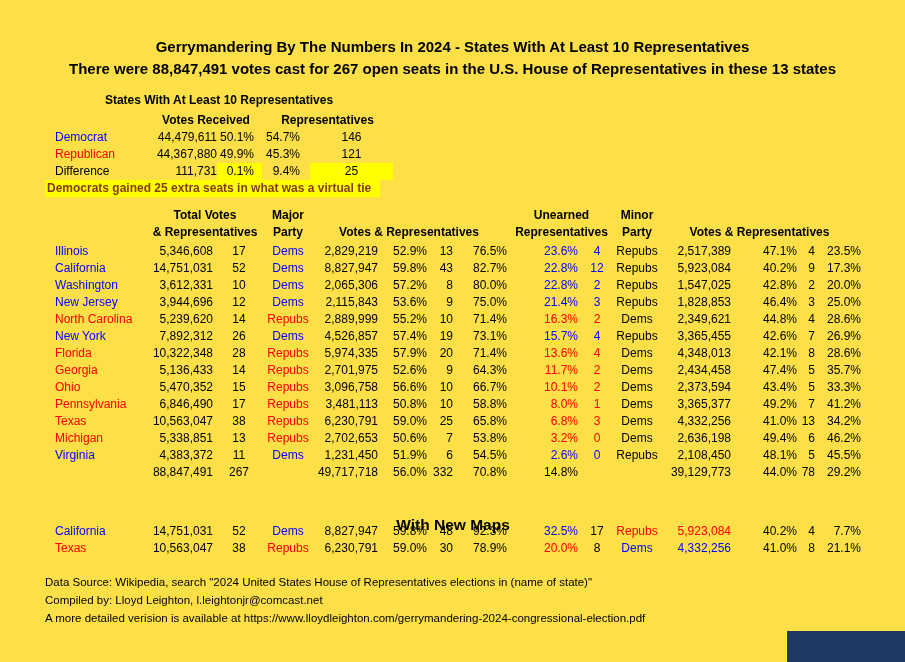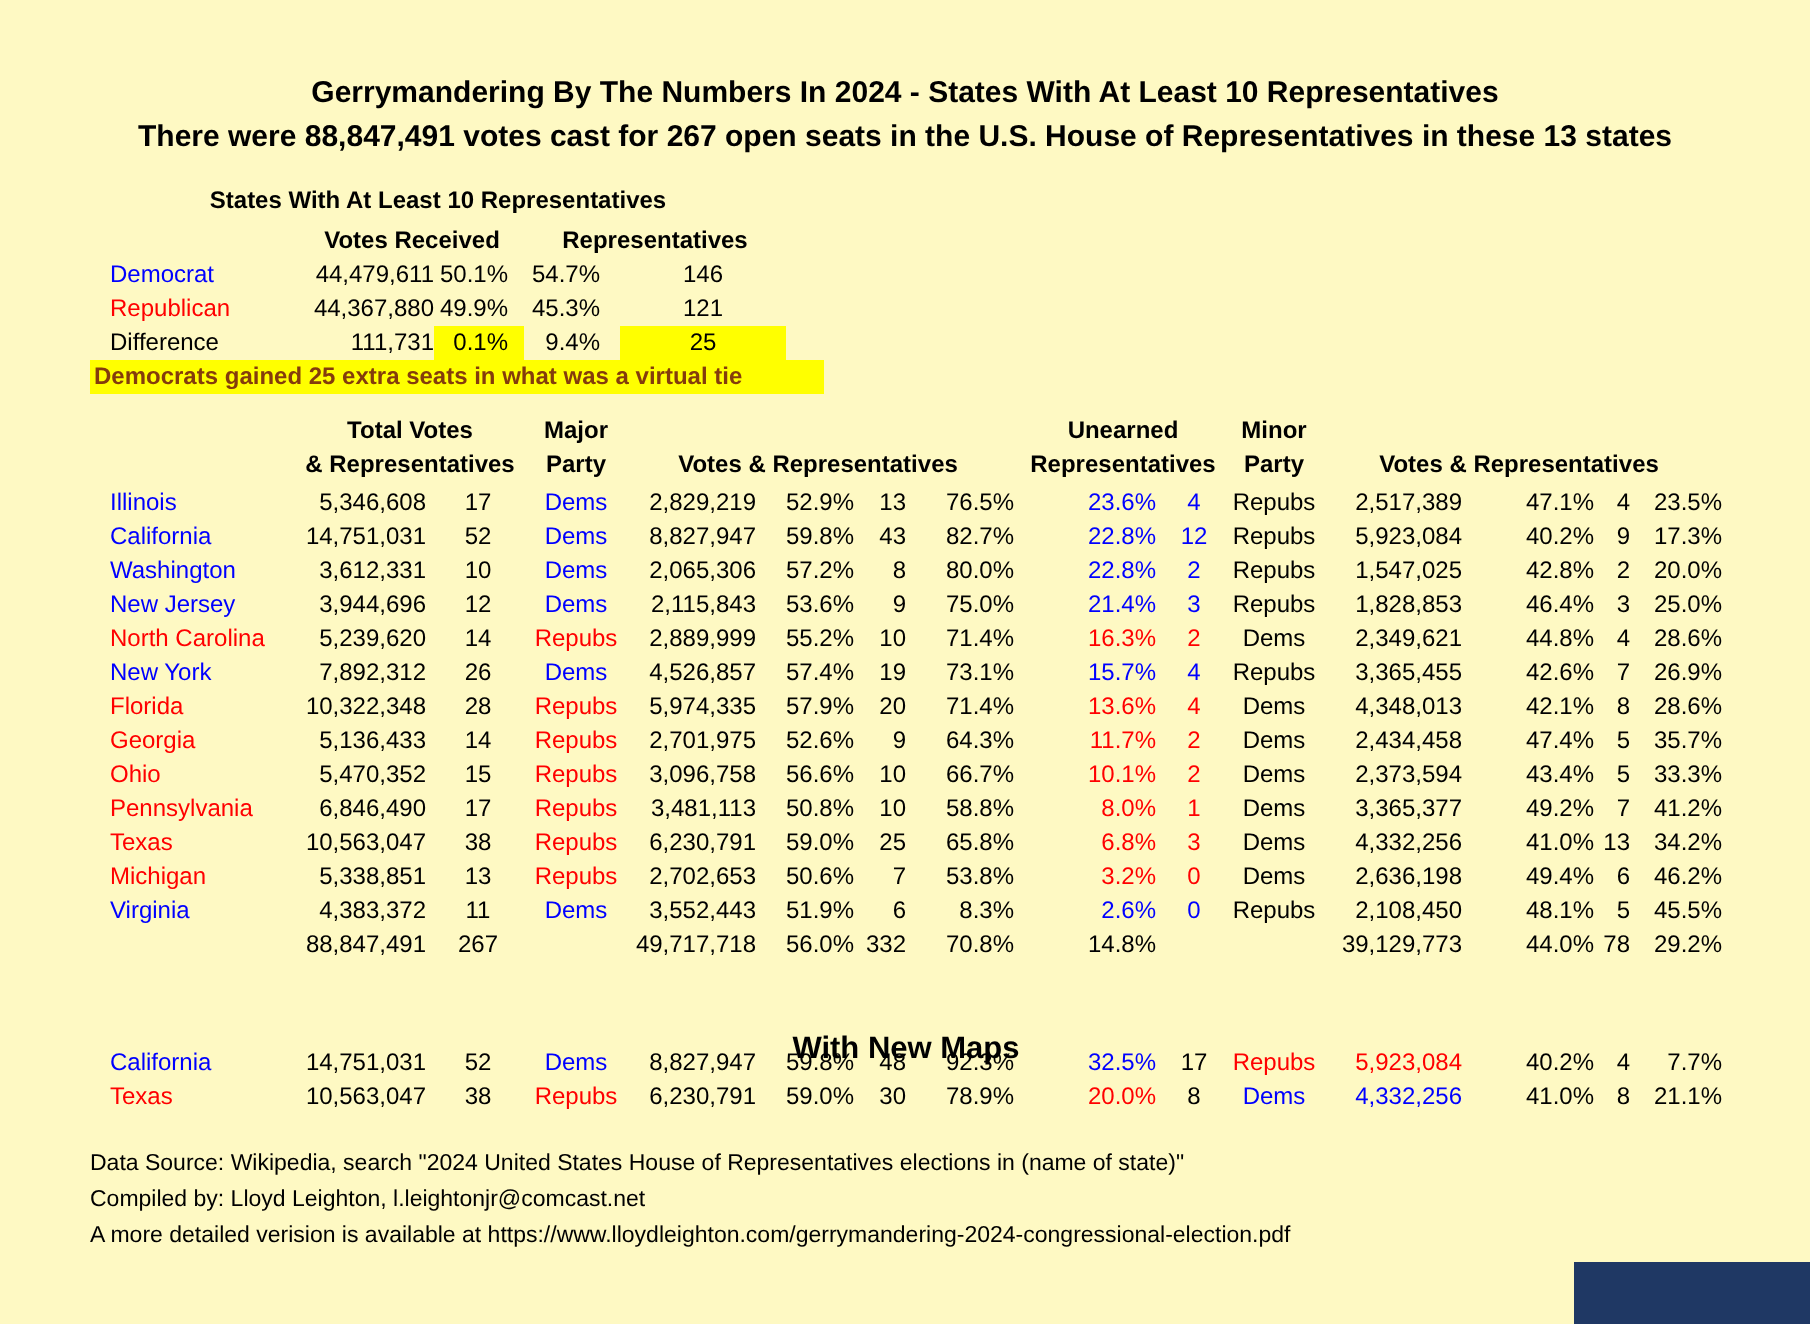--- a/index.html
+++ b/index.html
@@ -1,18 +1,18 @@
 <!DOCTYPE html>
 <html><head>
 <meta charset="utf-8">
 <style>
   * { margin:0; padding:0; box-sizing:border-box; }
   html,body { background:#ffffff; }
   .page {
-    position:relative; width:905px; height:662px; background:#fef9c3;
+    position:relative; width:905px; height:662px; background:#fde047;
     font-family:"Liberation Sans", sans-serif; color:#000; overflow:hidden;
   }
   .b { font-weight:bold; }
   .c-dem { color:#0000ff; }
   .c-rep { color:#ff0000; }
   .hl { background:#ffff00; }
 
   .title { position:absolute; top:38px; left:0; width:905px; text-align:center;
            font-size:15px; font-weight:bold; }
   .subtitle { position:absolute; top:60px; left:0; width:905px; text-align:center;
@@ -23,21 +23,21 @@
                    font-size:12px; font-weight:bold; }
   .summary { position:absolute; top:112px; left:45px;
              display:grid; grid-template-columns:105px 67px 45px 48px 83px; }
   .summary .cell { height:17px; line-height:17px; font-size:12px; white-space:nowrap; }
   .summary .lbl { padding-left:10px; }
   .summary .r  { text-align:right; }
   .summary .p1 { padding-right:8px; }
   .summary .p2 { padding-right:10px; }
   .summary .ctr { text-align:center; }
   .summary .hdr { text-align:center; font-weight:bold; }
-  .summary-note { position:absolute; top:180px; left:45px; width:367px; height:17px;
+  .summary-note { position:absolute; top:180px; left:45px; width:335px; height:17px;
                   line-height:17px; background:#ffff00; color:#843c0c; font-size:12px;
                   font-weight:bold; padding-left:2px; white-space:nowrap; }
 
   
   .trow { display:grid;
           grid-template-columns:100px 68px 52px 46px 67px 49px 28px 52px 71px 38px 42px 73px 66px 18px 46px;
           width:816px; }
   .trow .c { height:17px; line-height:17px; font-size:12px; white-space:nowrap; overflow:visible; }
   .trow .col-state { padding-left:10px; }
   .trow .r { text-align:right; }
@@ -318,24 +318,24 @@
     <span class="c r">2,636,198</span>
     <span class="c r">49.4%</span>
     <span class="c r">6</span>
     <span class="c r">46.2%</span>
   </div>
       <div class="trow">
     <span class="c col-state c-dem">Virginia</span>
     <span class="c r">4,383,372</span>
     <span class="c ctr">11</span>
     <span class="c ctr c-dem">Dems</span>
-    <span class="c r">3,552,443</span>
+    <span class="c r">1,231,450</span>
     <span class="c r">51.9%</span>
     <span class="c r pr2">6</span>
-    <span class="c r">8.3%</span>
+    <span class="c r">54.5%</span>
     <span class="c r c-dem">2.6%</span>
     <span class="c ctr c-dem">0</span>
     <span class="c ctr">Repubs</span>
     <span class="c r">2,108,450</span>
     <span class="c r">48.1%</span>
     <span class="c r">5</span>
     <span class="c r">45.5%</span>
   </div>
       <div class="trow">
     <span class="c col-state"></span>

